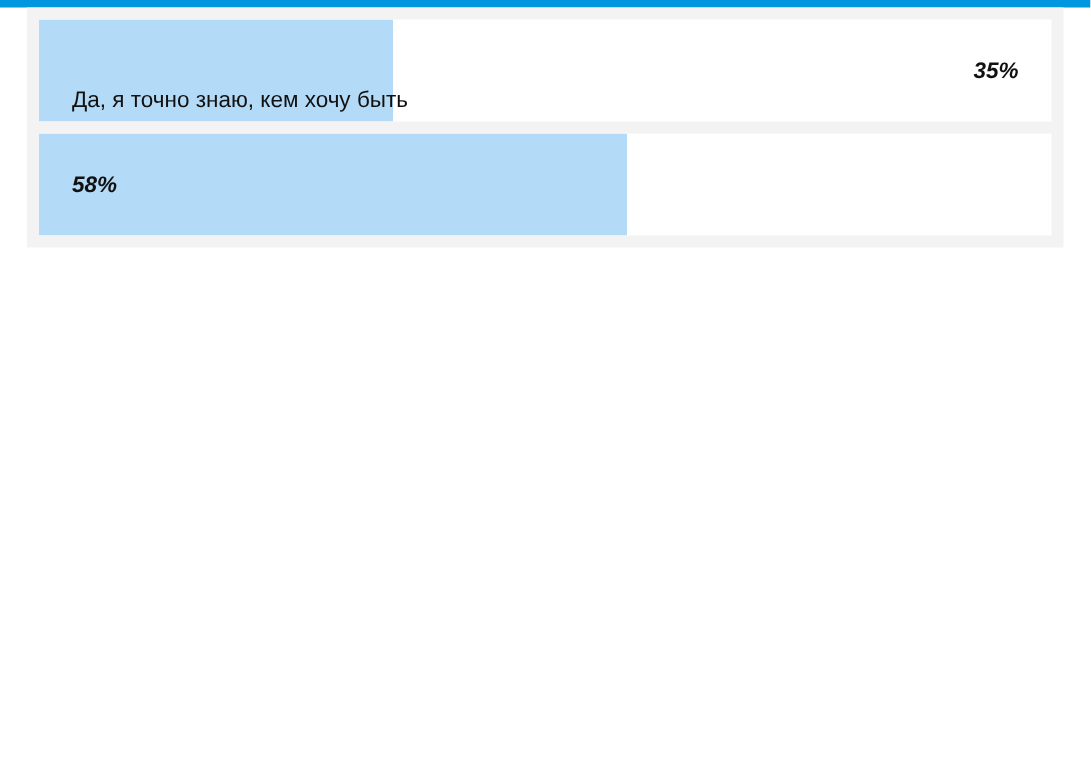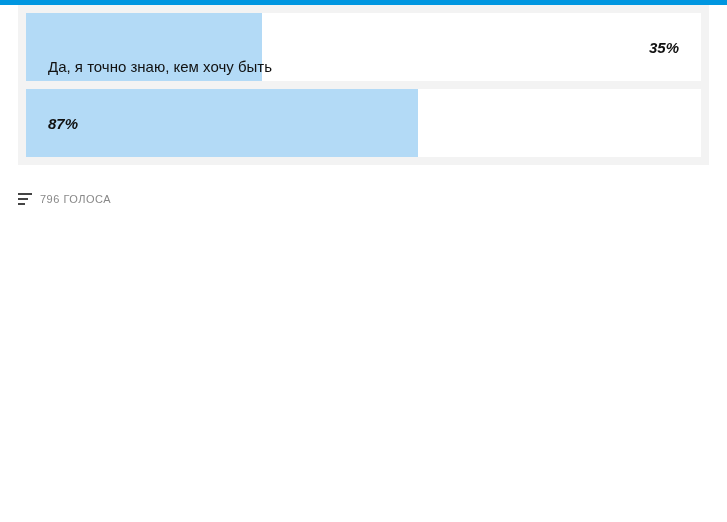--- a/index.html
+++ b/index.html
@@ -111,29 +111,21 @@
       <div class="poll-bar" style="width:35%"></div>
       <div class="poll-content">
         <span class="poll-label">Да, я точно знаю, кем хочу быть</span>
         <span class="poll-percent">35%</span>
       </div>
     </div>
 
     <div class="poll-option">
       <div class="poll-bar" style="width:58%"></div>
       <div class="poll-content">
-        <span class="poll-percent">87%</span>
+        <span class="poll-percent">58%</span>
       </div>
     </div>
 
 
 
   </div>
 
-  <div class="footer">
-    <div class="footer-icon">
-      <span></span>
-        <span></span>
-        <span></span>
-    </div>
-    <span class="footer-text">796 ГОЛОСА</span>
-  </div>
 </div>
 
 </body></html>

